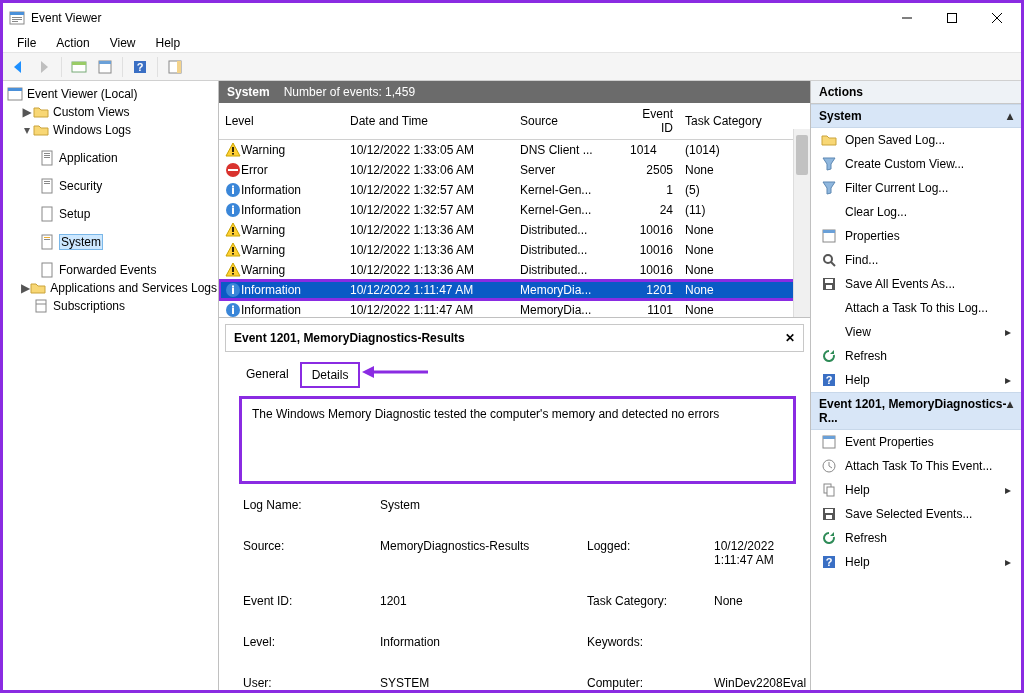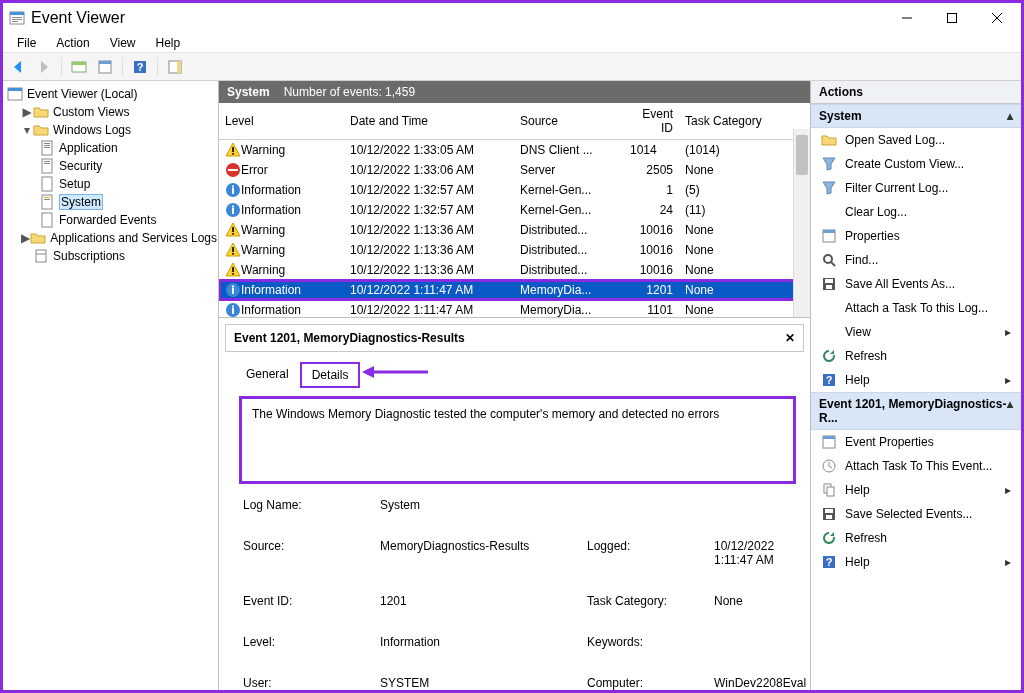--- a/index.html
+++ b/index.html
@@ -2,21 +2,21 @@
 <html><head>
 <meta charset="utf-8">
 <style>
   * { box-sizing: border-box; margin: 0; padding: 0; }
   html, body { width: 1024px; height: 693px; font-family: "Segoe UI", Tahoma, sans-serif; font-size: 12px; color: #000; }
   body { border: 3px solid #8a2be2; background: #fff; display: flex; flex-direction: column; }
 
   
   .titlebar { height: 30px; display: flex; align-items: center; padding: 0 2px 0 6px; }
   .titlebar .appicon { width: 16px; height: 16px; margin-right: 6px; }
-  .titlebar .title { flex: 1; font-size: 16px; }
+  .titlebar .title { flex: 1; font-size: 12px; }
   .winbtn { width: 45px; height: 28px; display: flex; align-items: center; justify-content: center; }
   .winbtn svg { width: 10px; height: 10px; }
 
   
   .menubar { height: 20px; display: flex; align-items: center; padding: 0 4px; border-bottom: 1px solid #e5e5e5; }
   .menubar span { padding: 2px 10px; }
 
   
   .toolbar { height: 28px; display: flex; align-items: center; padding: 0 4px; gap: 4px; border-bottom: 1px solid #d0d0d0; background: #f5f5f5; }
   .toolbtn { width: 22px; height: 22px; display: flex; align-items: center; justify-content: center; border: 1px solid transparent; }
@@ -26,21 +26,21 @@
   .main { flex: 1; display: flex; min-height: 0; }
   .leftpane { width: 216px; border-right: 1px solid #c0c0c0; padding: 4px 2px; overflow: auto; }
   .midpane { flex: 1; border-right: 1px solid #c0c0c0; display: flex; flex-direction: column; min-width: 0; }
   .rightpane { width: 210px; display: flex; flex-direction: column; }
 
   
   .treeitem { display: flex; align-items: center; padding: 1px 2px; white-space: nowrap; }
   .treeitem .twisty { width: 12px; text-align: center; color: #555; }
   .treeitem .ticon { width: 16px; height: 16px; margin-right: 4px; flex-shrink: 0; }
   .ind1 { padding-left: 16px; }
-  .ind2 { padding-left: 34px; }
+  .ind2 { padding-left: 34px; margin-top: 10px; }
   .sel { background: #cde8ff; border: 1px solid #7ab7e8; padding: 0 1px; }
 
   
   .midheader { background: #6b6b6b; color: #fff; height: 22px; display: flex; align-items: center; padding: 0 8px; gap: 14px; }
   .midheader .bold { font-weight: 600; }
 
   
   .listwrap { position: relative; height: 215px; border-bottom: 1px solid #c0c0c0; }
   .list { overflow: hidden; }
   .list table { width: 100%; border-collapse: collapse; table-layout: fixed; }

